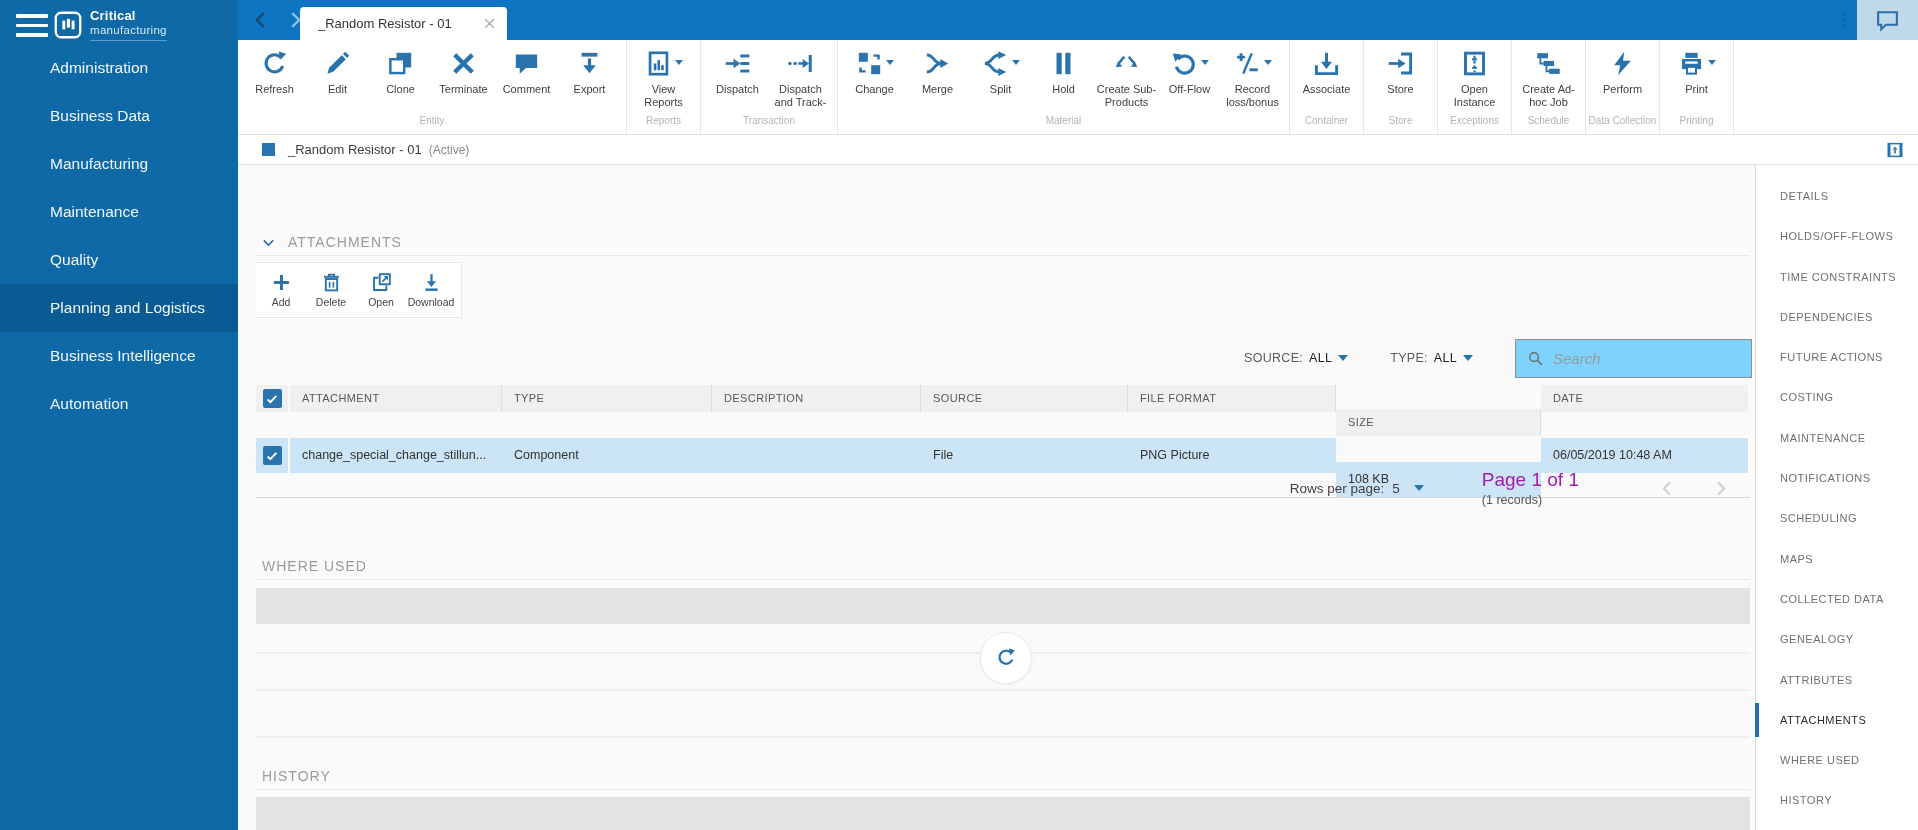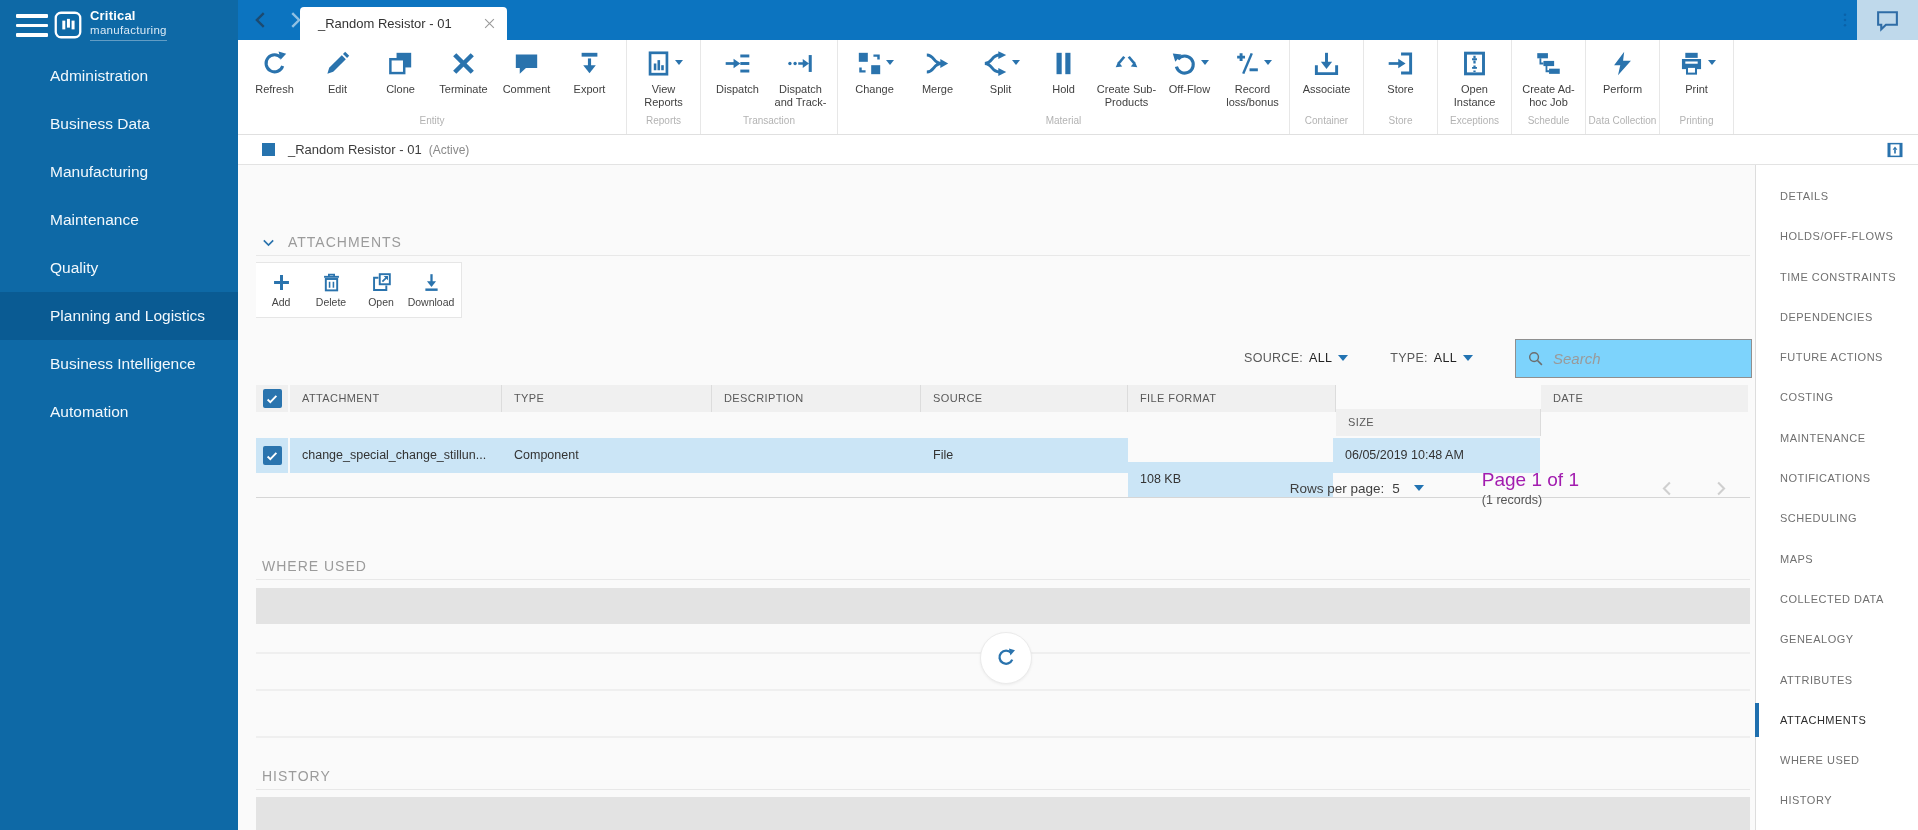--- a/index.html
+++ b/index.html
@@ -8,21 +8,21 @@
   .app { position:relative; width:1918px; height:830px; background:#fafafa; overflow:hidden; }
 
   
   .sidebar { position:absolute; left:0; top:0; width:238px; height:830px; background:#0e69a6; color:#fff; z-index:5; }
   .hamburger { position:absolute; left:16px; top:14px; width:32px; height:23px; display:flex; flex-direction:column; justify-content:space-between; cursor:pointer; }
   .hamburger span { display:block; height:3.6px; background:#fff; border-radius:1px; }
   .logo-box { position:absolute; left:54px; top:11px; width:28px; height:28px; }
   .brand { position:absolute; left:90px; top:9px; line-height:1.15; padding-bottom:3px; border-bottom:1px solid rgba(255,255,255,.35); }
   .brand .b1 { font-size:13px; font-weight:bold; letter-spacing:.2px; }
   .brand .b2 { font-size:11.5px; color:#d9e9f5; letter-spacing:.3px; }
-  .sb-nav { position:absolute; top:52px; left:0; right:0; }
+  .sb-nav { position:absolute; top:44px; left:0; right:0; }
   .sb-item { height:48px; line-height:48px; padding-left:50px; font-size:15.5px; color:#f2f8fc; cursor:pointer; }
   .sb-item.active { background:#0a5b93; }
 
   
   .topbar { position:absolute; left:238px; top:0; width:1680px; height:40px; background:#0c74c0; }
   .nav-chev { position:absolute; top:9px; width:22px; height:22px; }
   .nav-back { left:12px; color:#1c4a70; }
   .nav-fwd { left:46px; color:rgba(255,255,255,.55); }
   .tab { position:absolute; left:62px; top:7px; width:207px; height:33px; background:#fff; border-radius:4px 4px 0 0; display:flex; align-items:center; padding:0 10px 0 18px; }
   .tab-title { flex:1; font-size:13px; color:#333; white-space:nowrap; }
@@ -674,20 +674,21 @@
           <span class="checkbox">
               <svg width="14" height="14">
                 <use href="#i-check"></use>
               </svg>
             </span>
         </div>
         <div class="td c1">change_special_change_stillun...</div>
         <div class="td c2">Component</div>
         <div class="td c3"></div>
         <div class="td c4">File</div>
+        <div class="td c5">PNG Picture</div>
         <div class="td c6">108 KB</div>
         <div class="td c7">06/05/2019 10:48 AM</div>
       </div>
       <div class="rowline"></div>
     </div>
 
     <div class="pager">
       <div class="rpp">
         <span class="rpp-label">Rows per page:</span>
         <span class="rpp-value">5</span>

